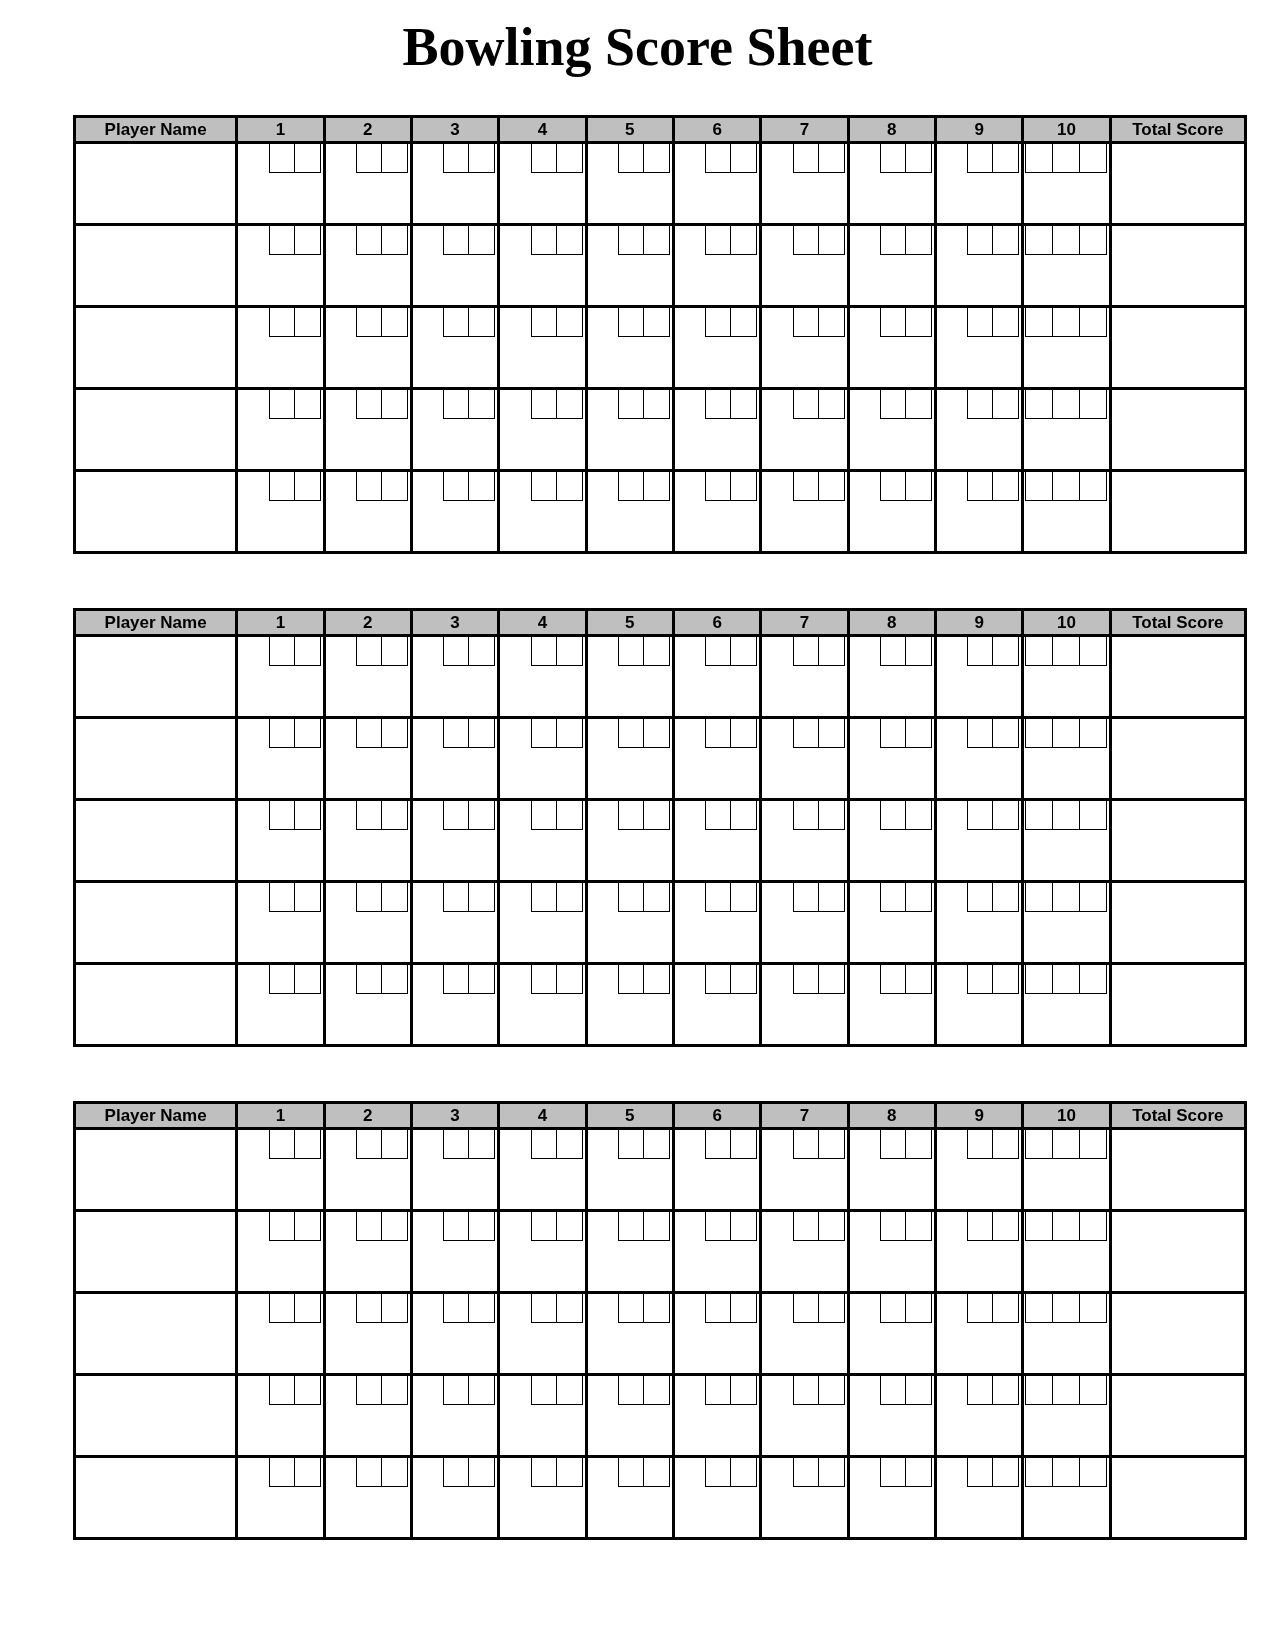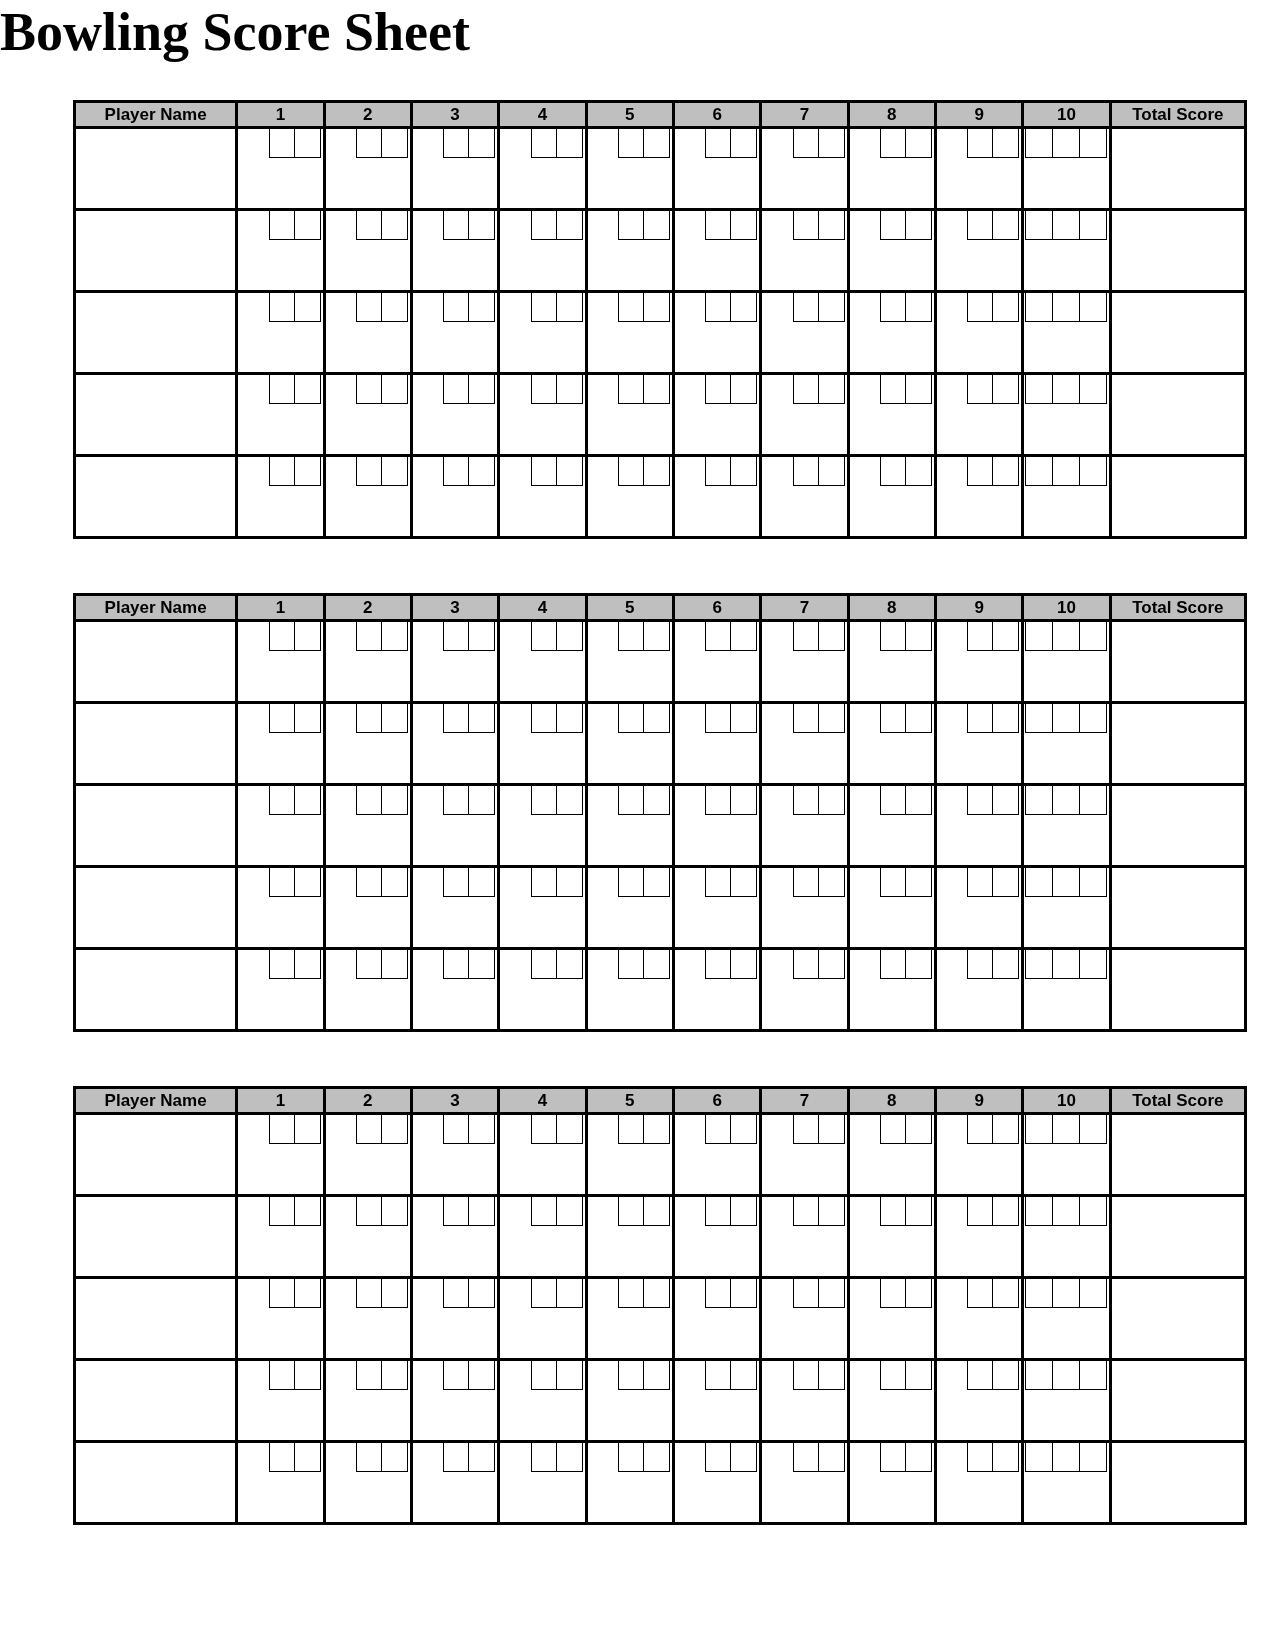--- a/index.html
+++ b/index.html
@@ -18,22 +18,23 @@
     width: 1275px;
     height: 1650px;
     background: #ffffff;
   }
   .title {
     font-family: "Liberation Serif", serif;
     font-weight: 700;
     font-size: 54px;
     line-height: 1.15;
     color: #000000;
+    text-align: center;
     margin: 0;
-    padding-top: 1px;
+    padding-top: 16px;
   }
   #sheets {
     padding-top: 37px;
   }
   table.sheet {
     border-collapse: collapse;
     table-layout: fixed;
     width: 1174px;
     margin-left: 73px;
     background: #ffffff;

